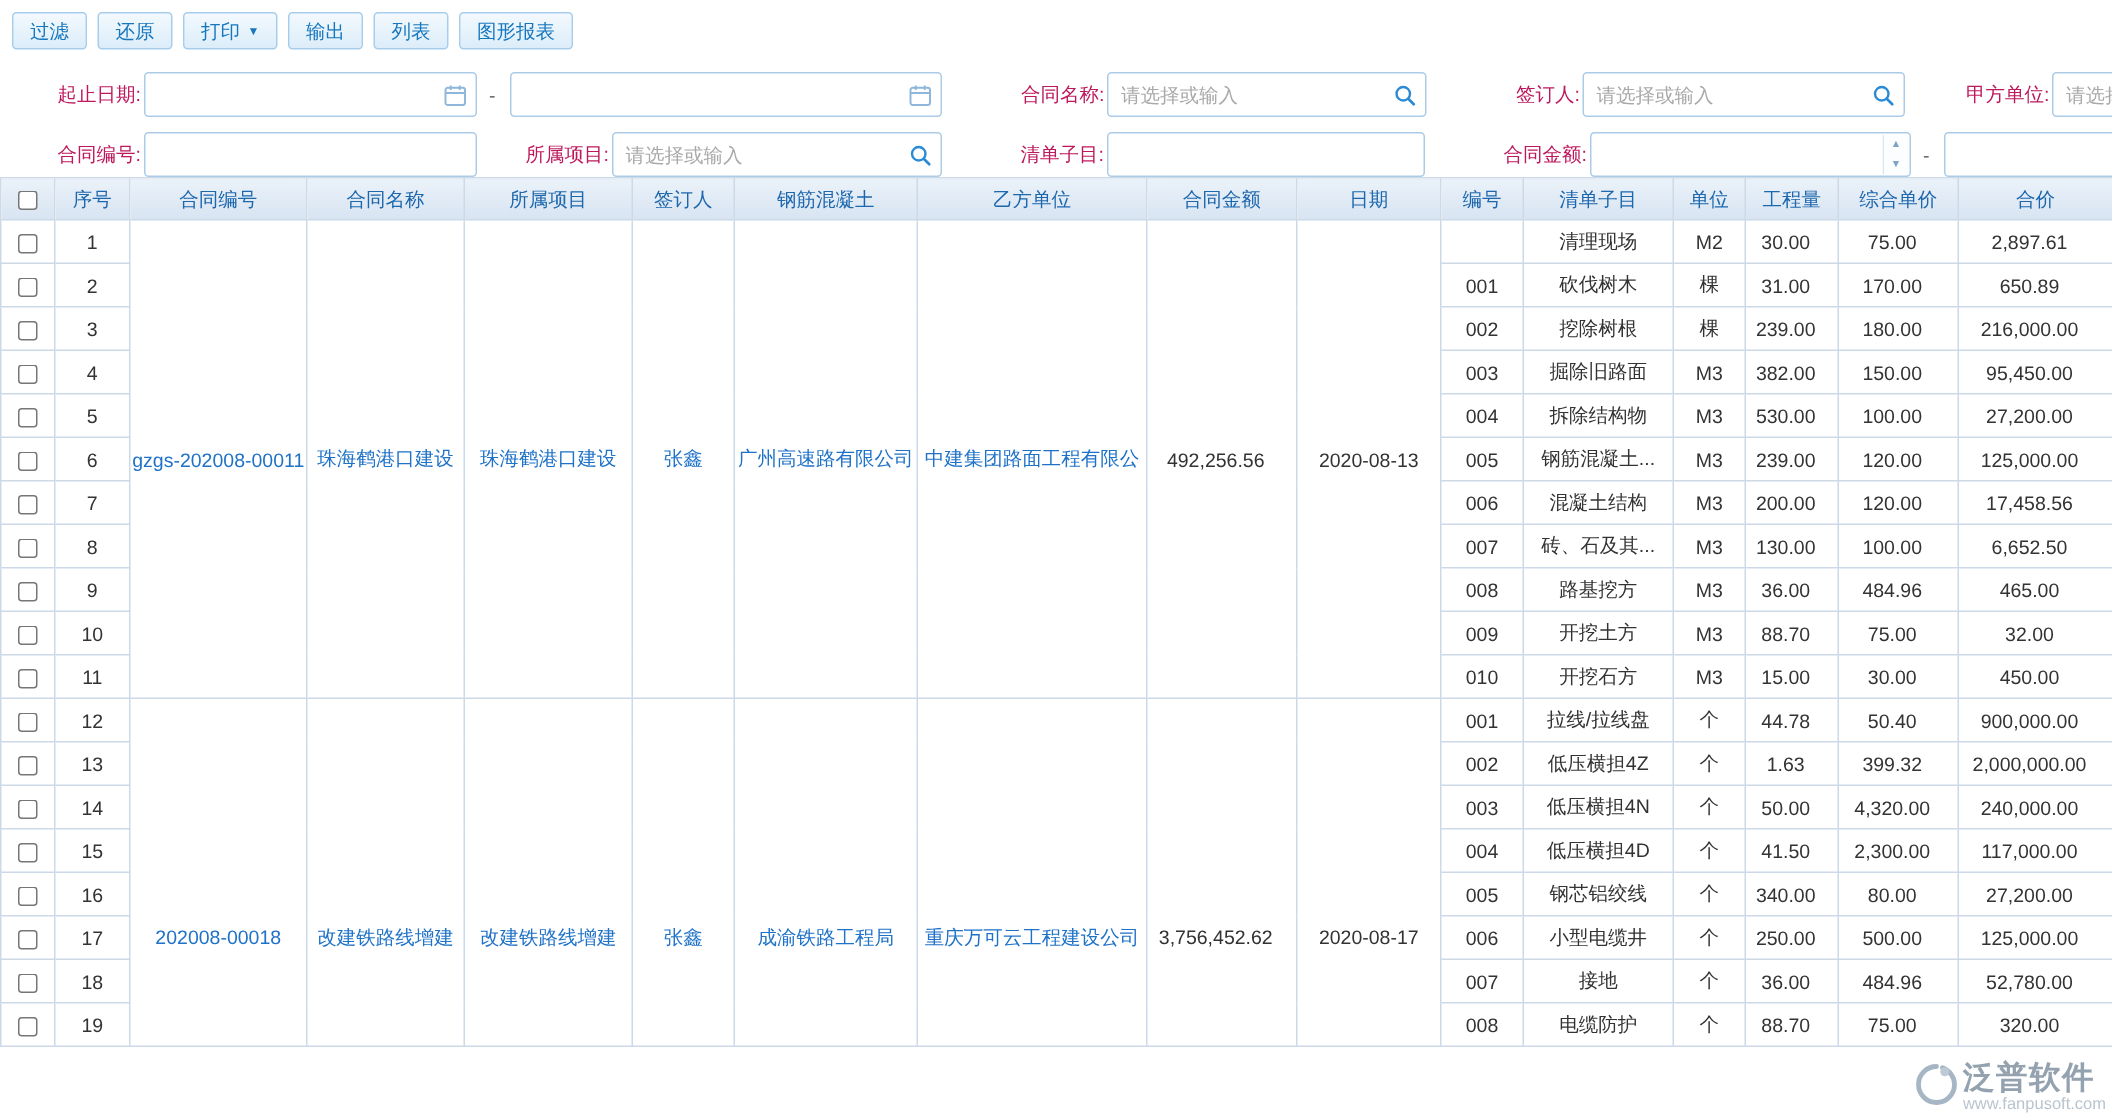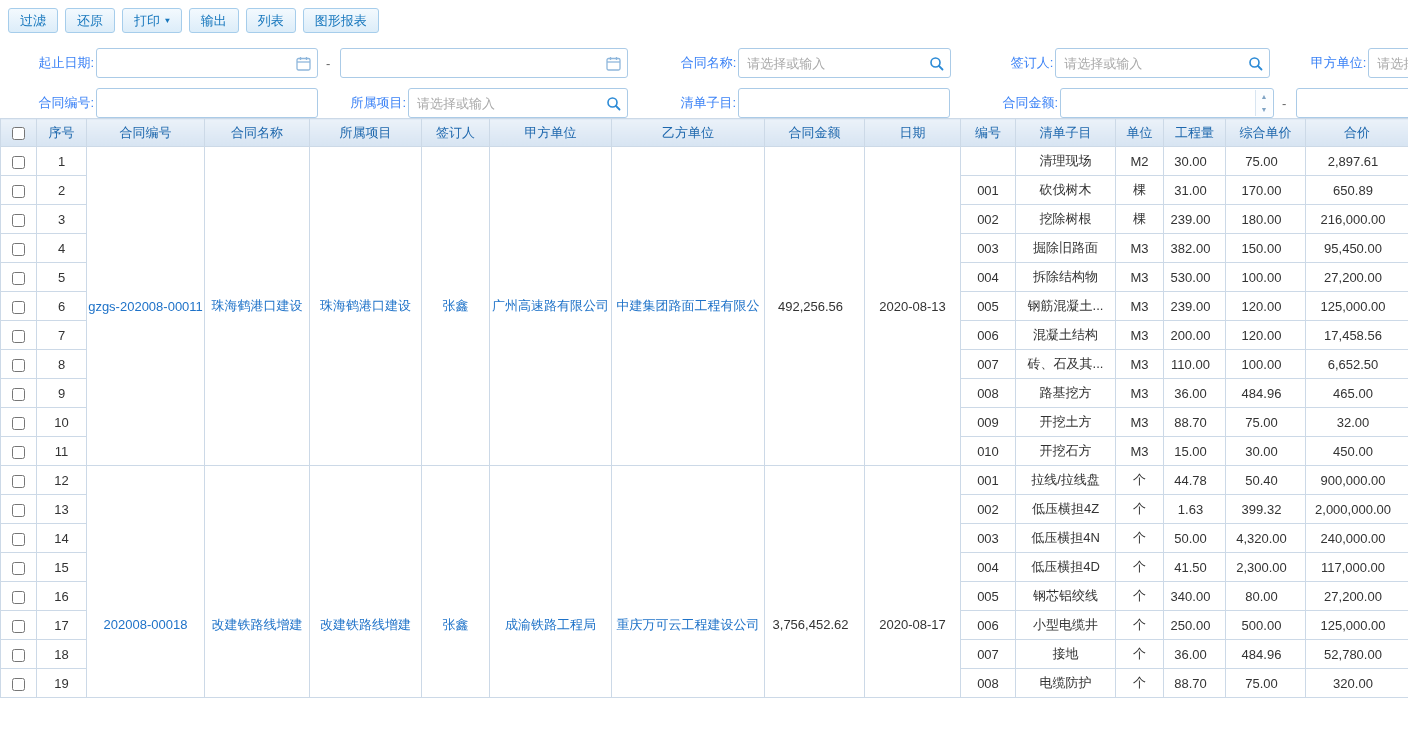--- a/index.html
+++ b/index.html
@@ -3,27 +3,27 @@
 <meta charset="utf-8">
 <style>
   *{box-sizing:border-box;margin:0;padding:0}
   html,body{background:#fff}
   body{font-family:"Liberation Sans","DejaVu Sans",sans-serif}
   .app{position:relative;width:1408px;height:745px;overflow:hidden;background:#fff;font-size:13px;color:#333}
 
   
   .toolbar{display:flex;align-items:center;gap:7px;padding:5px 0 0 8px;height:36px}
   .tbtn{display:inline-flex;align-items:center;gap:5px;height:25px;padding:0 11px;font-size:13px;color:#1777bd;
-        background:linear-gradient(#f3f9fe,#dcedf9);border:1px solid #a6cdeb;border-radius:3px;cursor:pointer;font-family:Liberation Mono, monospace}
+        background:linear-gradient(#f3f9fe,#dcedf9);border:1px solid #a6cdeb;border-radius:3px;cursor:pointer;font-family:Liberation Sans, sans-serif}
   .caret{font-size:8px;line-height:1;color:#1777bd}
 
   
   .frow{display:flex;align-items:center;margin-top:12px;height:30px}
   .frow2{margin-top:10px}
-  .flabel{text-align:right;color:#3b82f6;flex:none;line-height:30px}
+  .flabel{text-align:right;color:#be185d;flex:none;line-height:30px}
   .box{position:relative;flex:none;height:30px;border:1px solid #abcbe7;border-radius:3px;background:#fff;margin-left:2px}
   .box input{width:100%;height:100%;border:0;outline:none;padding:0 8px;font:inherit;font-size:13px;color:#b91c1c;background:transparent;border-radius:3px}
   .box input::placeholder{color:#a9a9a9}
   .box.icon input{padding-right:26px}
   .box>svg{position:absolute;right:6px;top:7px;pointer-events:none}
   .spin{position:absolute;right:1px;top:1px;bottom:1px;width:17px;border-left:1px solid #d8e5f1;display:flex;flex-direction:column;background:#fbfdff;border-radius:0 2px 2px 0}
   .spin span{flex:1;display:flex;align-items:center;justify-content:center;font-size:7px;color:#7fa3c4;cursor:pointer;line-height:1}
   .dash{margin:0 8px;color:#666;flex:none}
 
   
@@ -158,21 +158,21 @@
         <col style="width: 103px;">
       </colgroup>
       <thead>
         <tr>
           <th><input type="checkbox" style=""></th>
           <th>序号</th>
           <th>合同编号</th>
           <th>合同名称</th>
           <th>所属项目</th>
           <th>签订人</th>
-          <th>甲方单位</th>
+          <th>钢筋混凝土</th>
           <th>乙方单位</th>
           <th>合同金额</th>
           <th>日期</th>
           <th>编号</th>
           <th>清单子目</th>
           <th>单位</th>
           <th>工程量</th>
           <th>综合单价</th>
           <th>合价</th>
         </tr>
@@ -255,21 +255,21 @@
           <td class="c-r">200.00</td>
           <td class="c-r">120.00</td>
           <td class="c-r">17,458.56</td>
         </tr>
         <tr>
           <td><input type="checkbox" style=""></td>
           <td>8</td>
           <td>007</td>
           <td>砖、石及其...</td>
           <td>M3</td>
-          <td class="c-r">110.00</td>
+          <td class="c-r">130.00</td>
           <td class="c-r">100.00</td>
           <td class="c-r">6,652.50</td>
         </tr>
         <tr>
           <td><input type="checkbox" style=""></td>
           <td>9</td>
           <td>008</td>
           <td>路基挖方</td>
           <td>M3</td>
           <td class="c-r">36.00</td>
@@ -380,14 +380,24 @@
           <td>008</td>
           <td>电缆防护</td>
           <td>个</td>
           <td class="c-r">88.70</td>
           <td class="c-r">75.00</td>
           <td class="c-r">320.00</td>
         </tr>
       </tbody>
     </table>
 
+  <div class="watermark">
+    <svg width="30" height="30" viewBox="0 0 30 30">
+      <path d="M15 3a12 12 0 1 0 12 12c0-5-3.2-9.4-8-11.2" fill="none" stroke="#9fb0bf" stroke-width="3.2" stroke-linecap="round"></path>
+      <circle cx="20.5" cy="6.5" r="3" fill="#b8c6d2"></circle>
+    </svg>
+    <div>
+      <div class="wm-name">泛普软件</div>
+      <div class="wm-url">www.fanpusoft.com</div>
+    </div>
+  </div>
 
 </div>
 
 </body></html>

